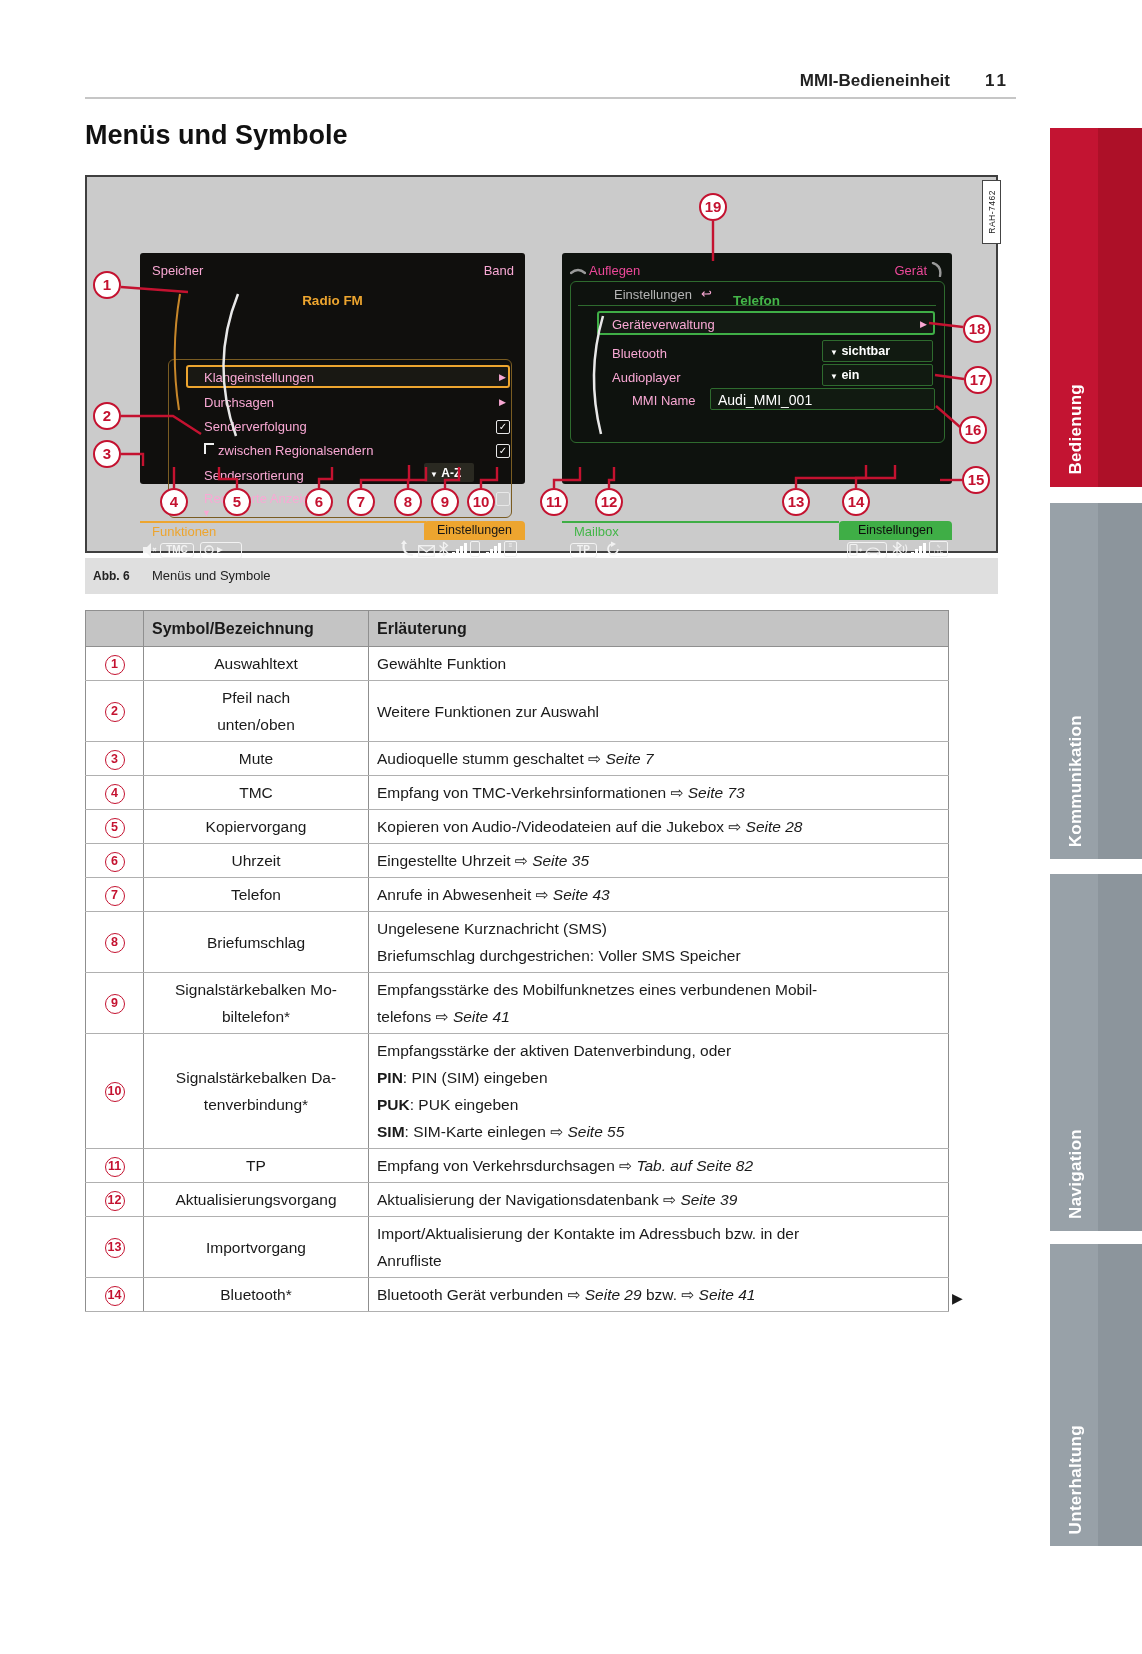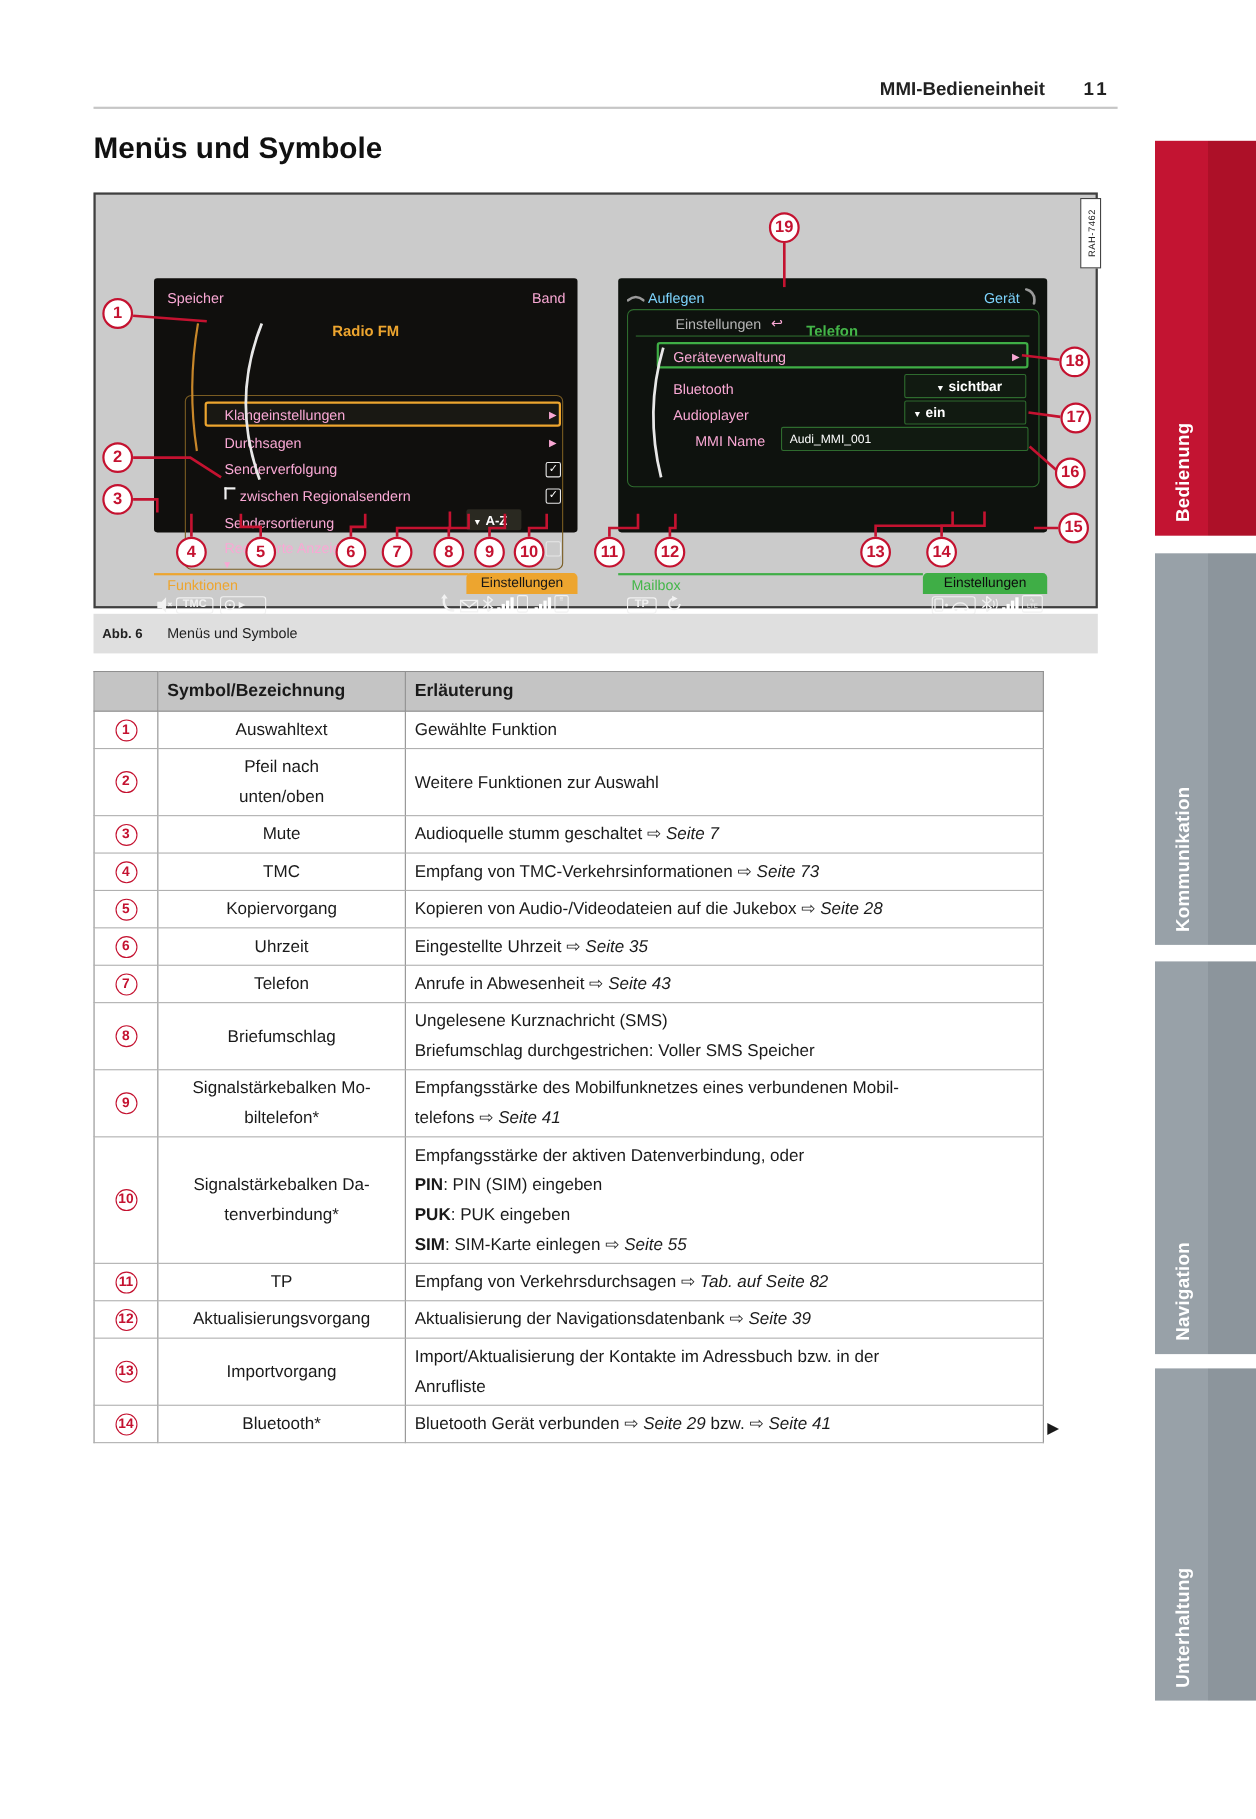--- a/index.html
+++ b/index.html
@@ -11,21 +11,21 @@
              font-size:17px;font-weight:bold;color:#222;}
   .hdr-num{position:absolute;top:71px;left:985px;font-size:17px;font-weight:bold;
            letter-spacing:3px;color:#222;}
   .hdr-rule{position:absolute;top:97px;left:85px;width:931px;height:2px;background:#c6c6c6;}
   .doc-title{position:absolute;top:120px;left:85px;font-size:27px;font-weight:bold;color:#111;}
   
   .figure{position:absolute;left:85px;top:175px;width:913px;height:378px;
           background:#cbcbcb;border:2px solid #3f3f3f;box-sizing:border-box;}
   .screen{position:absolute;background:#100f0d;border-radius:3px;}
   .scr-txt{position:absolute;font-size:13px;color:#f9a8d4;white-space:nowrap;line-height:15px;}
-  .amber{color:#eda52f;} .green{color:#44b649;} .mut{color:#7dd3fc;} .bold{font-weight:bold;margin-top:30px;}
+  .amber{color:#eda52f;} .green{color:#44b649;} .mut{color:#ec4899;} .bold{font-weight:bold;margin-top:30px;}
   .ctr{text-align:center;} .rt{text-align:right;}
   .menu-box{position:absolute;border:1px solid #7a5c22;border-radius:6px;}
   .menu-box-g{position:absolute;border:1px solid #2e6b2e;border-radius:6px;}
   .sel-a{position:absolute;border:2px solid #eda52f;border-radius:3px;background:#191813;box-sizing:border-box;}
   .sel-g{position:absolute;border:2px solid #3fae46;border-radius:3px;background:#131a13;box-sizing:border-box;}
   .val-a{position:absolute;background:#2a2921;border-radius:2px;color:#fff;font-size:12px;box-sizing:border-box;}
   .val-g{position:absolute;background:#111a11;border:1px solid #2e6b2e;border-radius:2px;color:#fff;
          font-size:12.5px;box-sizing:border-box;padding:3px 0 0 7px;}
   .cb{position:absolute;width:12px;height:12px;border:1.5px solid #e8e8e8;border-radius:2px;
       font-size:10px;line-height:11px;color:#fff;text-align:center;box-sizing:content-box;}
@@ -173,32 +173,32 @@
 
       <span class="scr-txt" style="left:52px;top:34px;color:#b5b5b5;">Einstellungen</span>
       <span class="scr-txt" style="left:139px;top:33px;">↩</span>
       <span class="scr-txt bold" style="left:157px;top:34px;">Bluetooth</span>
       <div class="abs" style="left:16px;top:52px;width:358px;height:1px;background:#2e6b2e;"></div>
 
       <div class="sel-g" style="left:35px;top:58px;width:338px;height:24px;"></div>
       <span class="scr-txt" style="left:50px;top:64px;">Geräteverwaltung</span>
       <span class="scr-txt" style="left:358px;top:64px;font-size:9px;">▶</span>
       <span class="scr-txt" style="left:50px;top:93px;">Bluetooth</span>
-      <span class="val-g" style="left:260px;top:87px;width:111px;height:22px;text-align:center;">
+      <span class="val-g" style="left:260px;top:87px;width:111px;height:22px;">
         <span style="font-size:8px;">▼</span>
         <b>sichtbar</b>
       </span>
       <span class="scr-txt" style="left:50px;top:117px;">Audioplayer</span>
       <span class="val-g" style="left:260px;top:111px;width:111px;height:22px;">
         <span style="font-size:8px;">▼</span>
         <b>ein</b>
       </span>
       <span class="scr-txt" style="left:50px;top:140px;margin-left:20px;">MMI Name</span>
       <span class="val-g" style="left:148px;top:135px;width:225px;height:22px;">
-        <span style="font-size:11px;">Audi_MMI_001</span>
+        <span style="font-size:14px;">Audi_MMI_001</span>
       </span>
 
       <div class="tabline-g" style="left:0;top:268px;width:277px;"></div>
       <span class="scr-txt green" style="left:12px;top:271px;">Mailbox</span>
       <div class="tab-g" style="left:277px;top:268px;width:113px;height:19px;">Einstellungen</div>
 
       <span class="badge" style="left:8px;top:290px;width:27px;height:15px;line-height:12px;">TP</span>
       <svg class="abs" style="left:43px;top:288px;" width="16" height="16" viewBox="0 0 16 16">
           <path d="M13 8 A 5 5 0 1 1 8 3" fill="none" stroke="#f2f2f2" stroke-width="1.7"></path>
           <polygon points="6,0.5 11,3 6,6" fill="#f2f2f2"></polygon>

